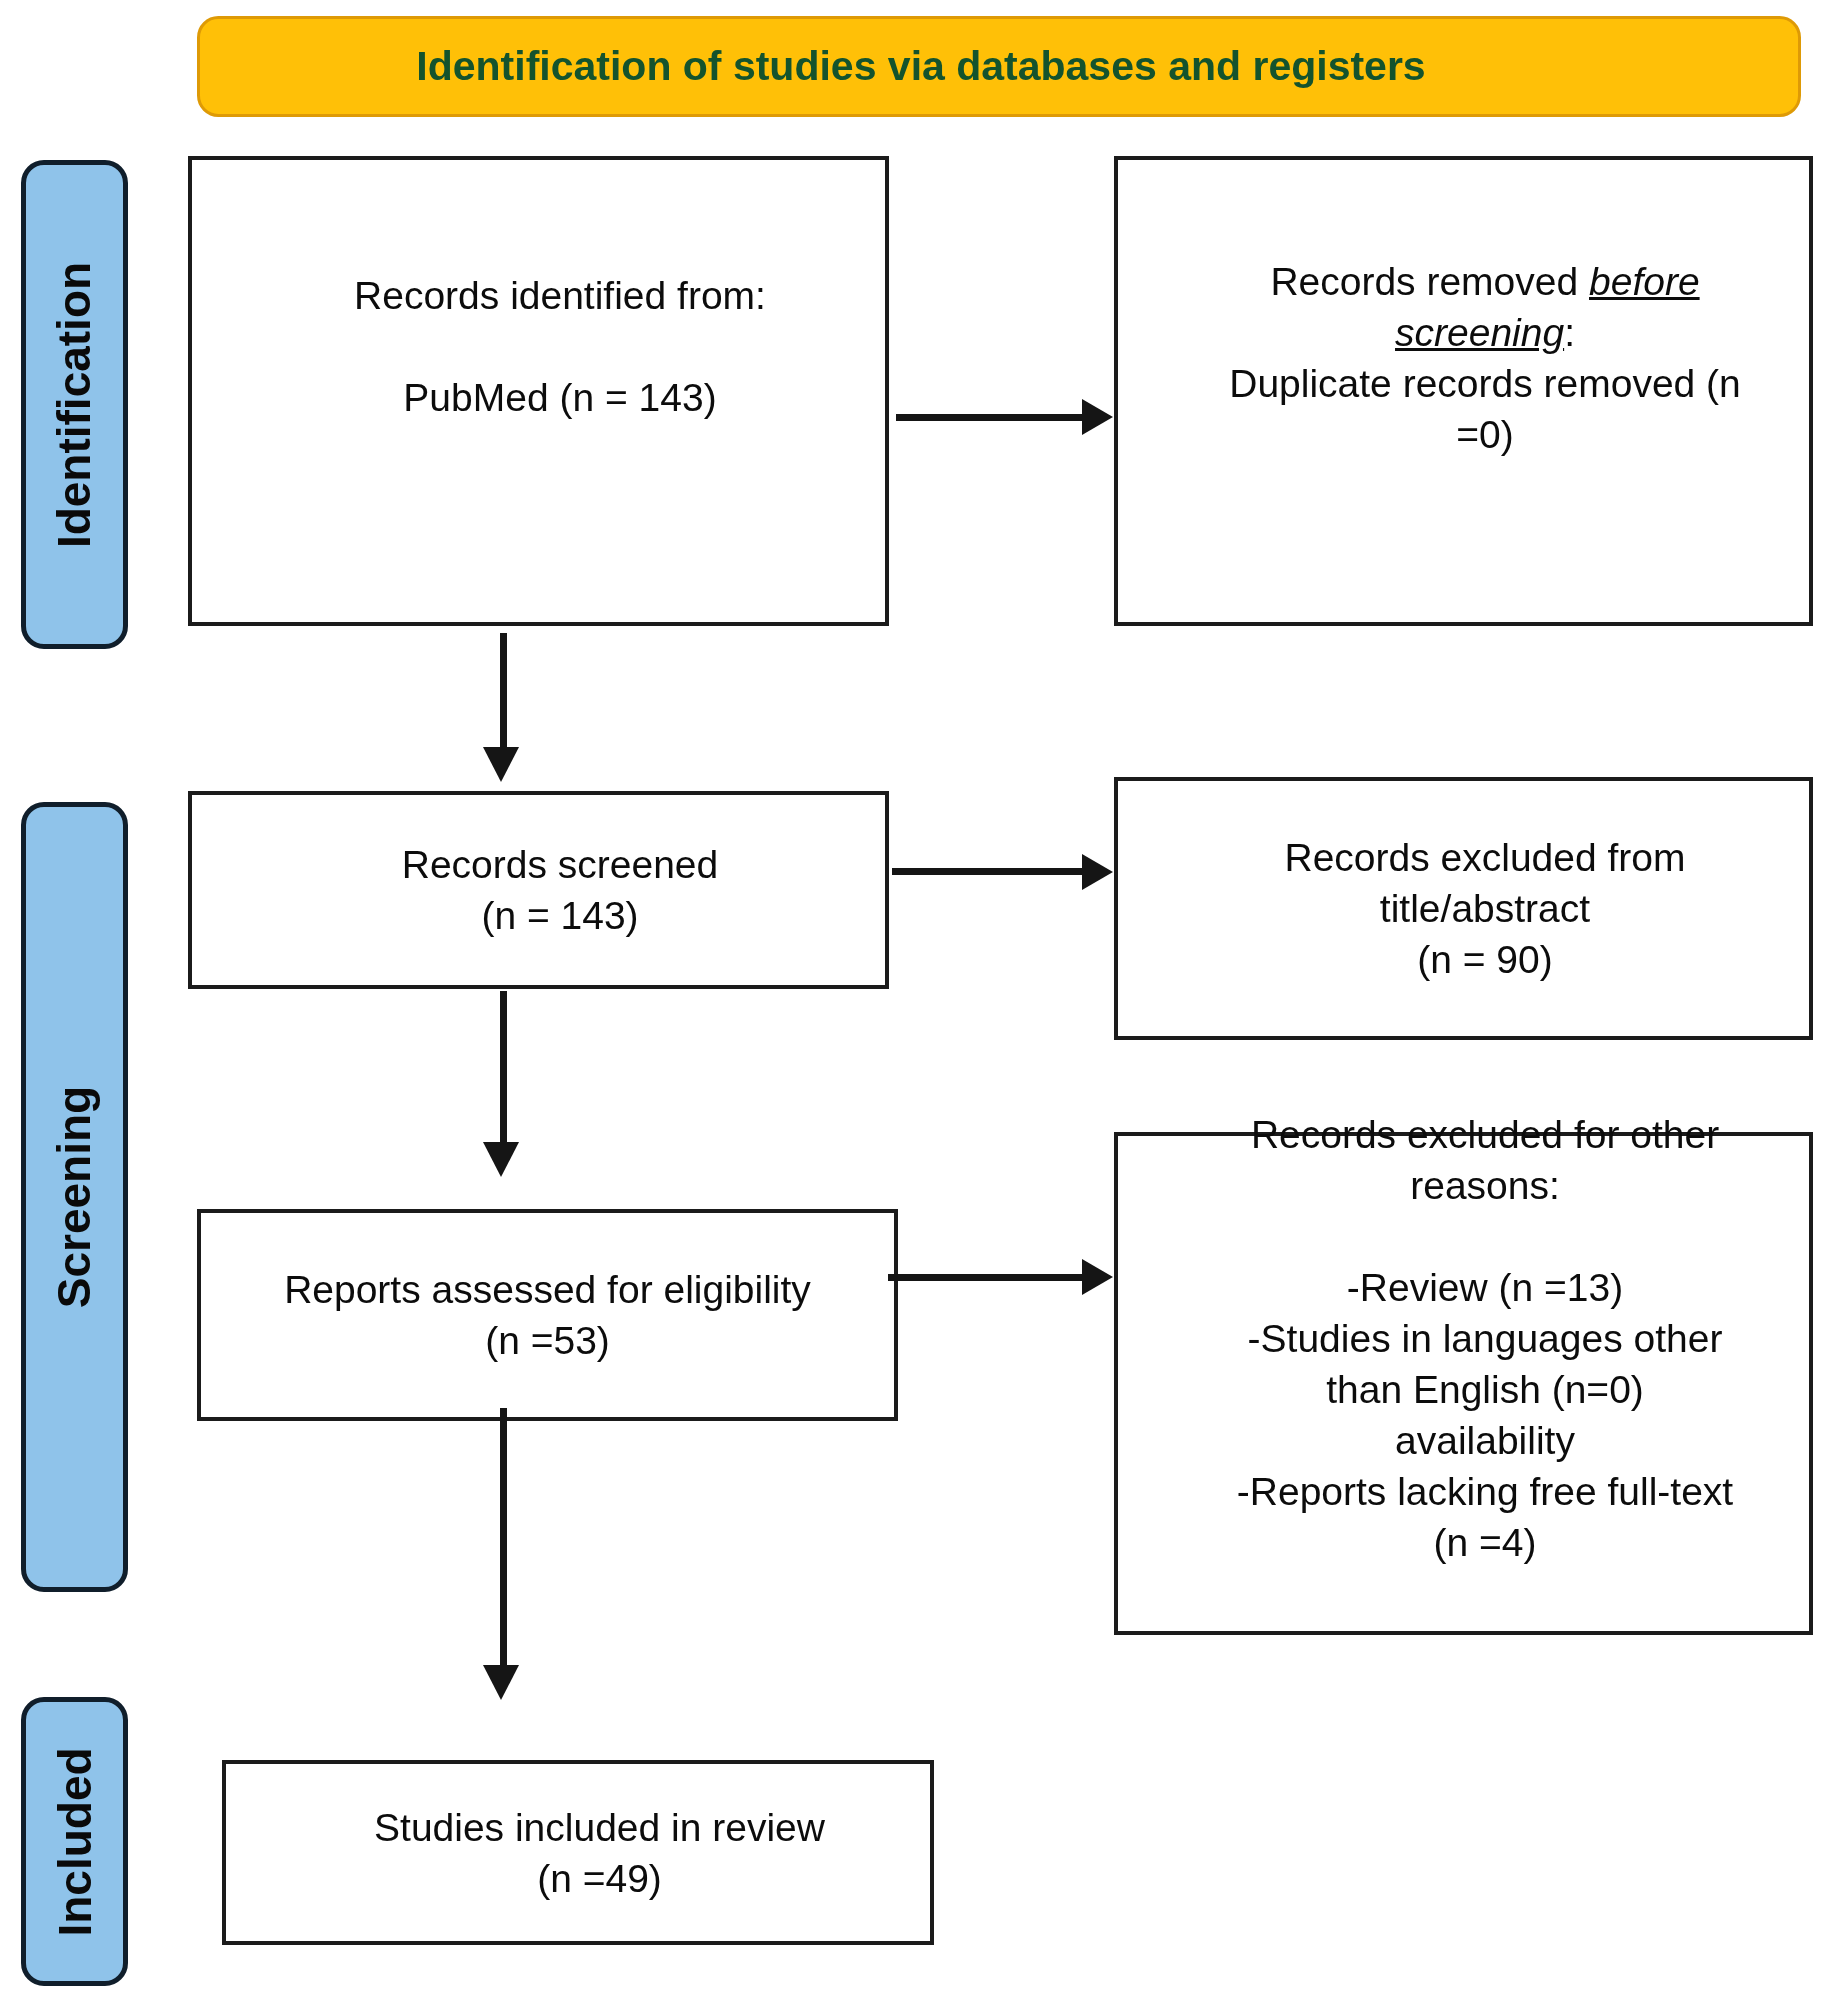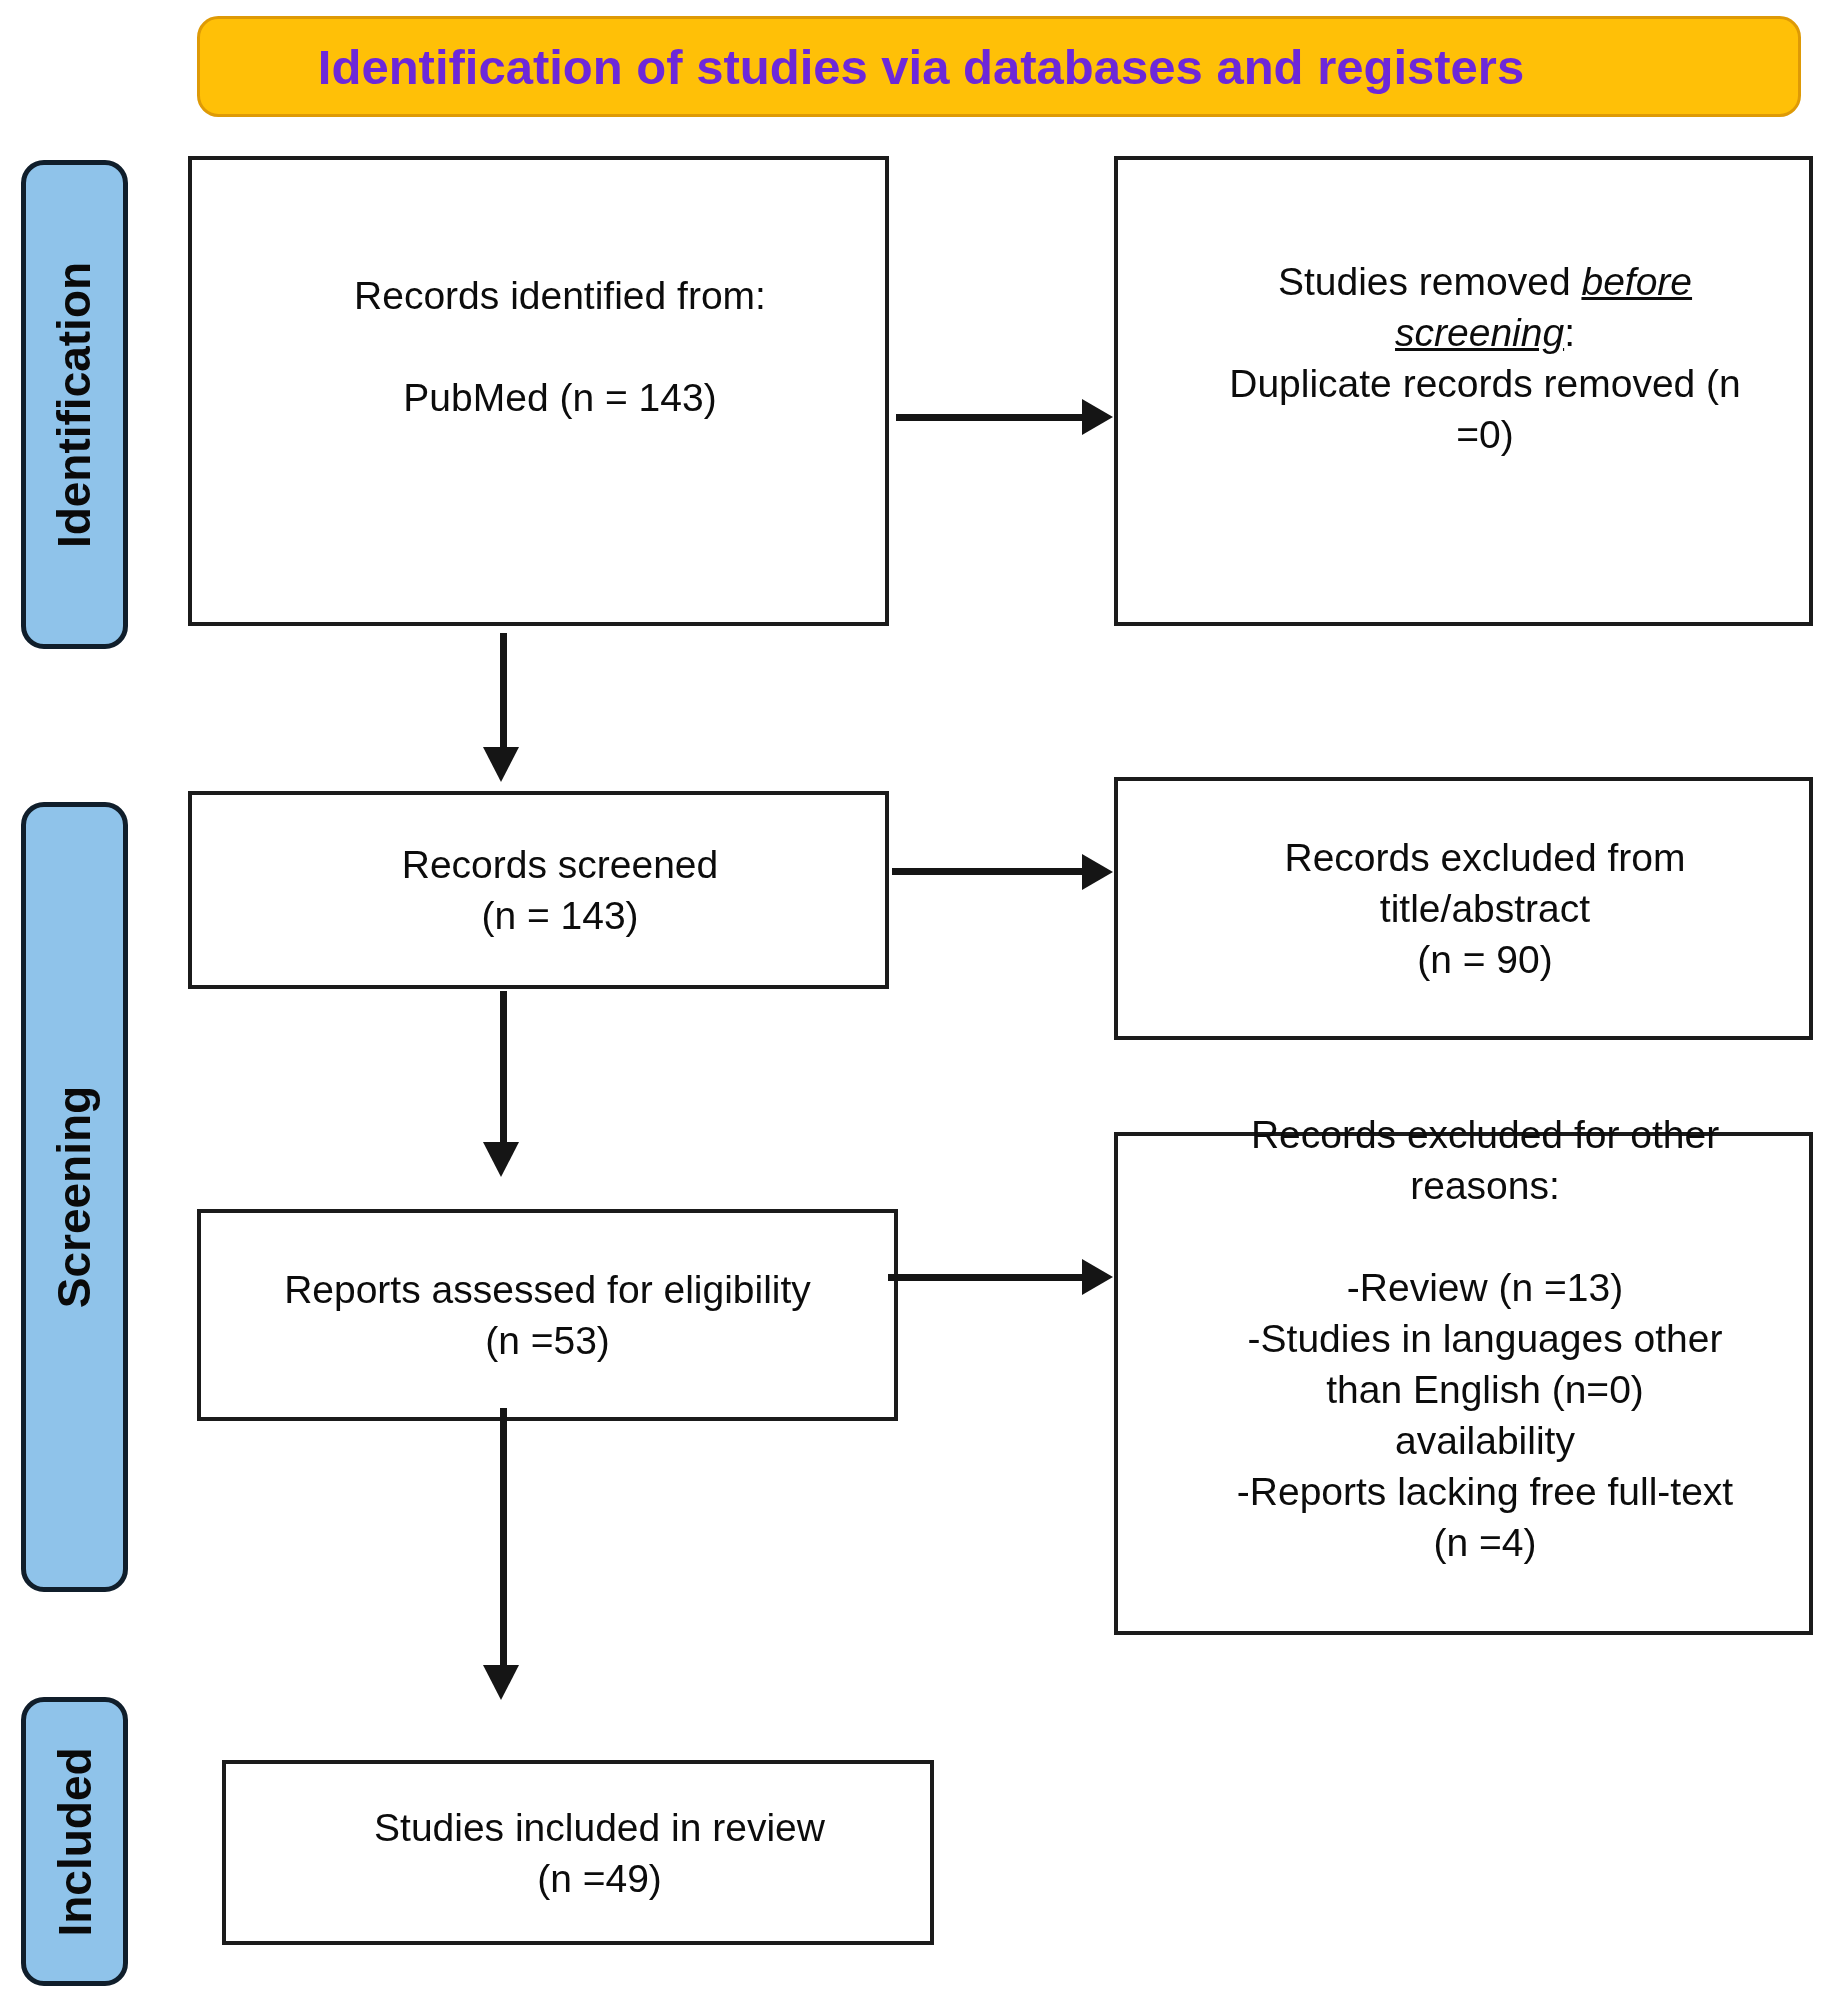--- a/index.html
+++ b/index.html
@@ -24,21 +24,21 @@
   
   .title-bar{
     position:absolute;left:197px;top:16.4px;width:1604px;height:101px;
     background:var(--title-bg);
     border:3.3px solid var(--title-border);
     border-radius:21.4px;
     display:flex;align-items:center;justify-content:center;
     box-sizing:border-box;
   }
   .title-bar .title-text{
-    font-size:49px;font-weight:bold;color:#6d28d9;
+    font-size:41px;font-weight:bold;color:#14532d;
     transform:translateX(-78px);
     white-space:nowrap;
   }
   
   .stage{
     position:absolute;left:20.6px;width:107px;
     background:var(--stage-bg);
     border:5px solid var(--stage-border);
     border-radius:23px;
     display:flex;align-items:center;justify-content:center;
@@ -101,21 +101,21 @@
   <div class="fbox" style="left:188px;top:156px;width:701px;height:470px;">
     <div class="inner" style="transform:translateY(-45px);">
       <div>Records identified from:</div>
       <div class="gap"></div>
       <div>PubMed (n = 143)</div>
     </div>
   </div>
 
   <div class="fbox" style="left:1114px;top:156px;width:699px;height:470px;">
     <div class="inner" style="transform:translateY(-33px);">
-      <div><span>Studies removed </span><span class="ital">before</span></div>
+      <div><span>Records removed </span><span class="ital">before</span></div>
       <div><span class="ital">screening</span><span>:</span></div>
       <div>Duplicate records removed (n</div>
       <div>=0)</div>
     </div>
   </div>
 
   <div class="fbox" style="left:188px;top:791px;width:701px;height:198px;">
     <div class="inner">
       <div>Records screened</div>
       <div>(n = 143)</div>

